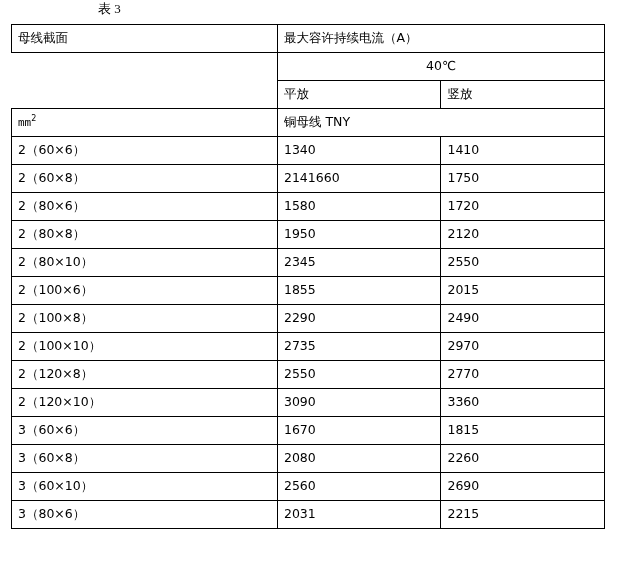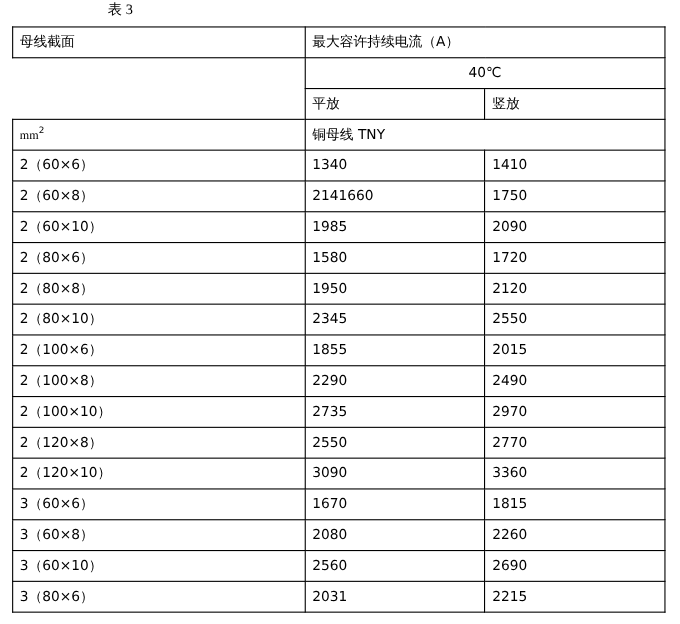--- a/index.html
+++ b/index.html
@@ -57,21 +57,21 @@
   td.col-a { width: 183px; margin-top: 13px; }
   td.col-b { width: 228px; }
   td.col-c { width: 183px; }
   .nb { border: none !important; }
   .sup {
     font-size: 8px;
     vertical-align: super;
     line-height: 0;
   }
   .mono-unit {
-    font-family: Liberation Serif, serif;
+    font-family: Liberation Mono, monospace;
     font-size: 11px;
   }
   .hdr-40 {
     text-align: center;
     padding-left: 58px;
   }
 </style>
 </head>
 <body>
 
@@ -107,25 +107,20 @@
 
     <tr>
           <td class="col-a">2（60×6）</td>
           <td class="col-b">1340</td>
           <td class="col-c">1410</td>
         </tr>
         <tr>
           <td class="col-a">2（60×8）</td>
           <td class="col-b">2141660</td>
           <td class="col-c">1750</td>
-        </tr>
-        <tr>
-          <td class="col-a">2（60×10）</td>
-          <td class="col-b">1985</td>
-          <td class="col-c">2090</td>
         </tr>
         <tr>
           <td class="col-a">2（80×6）</td>
           <td class="col-b">1580</td>
           <td class="col-c">1720</td>
         </tr>
         <tr>
           <td class="col-a">2（80×8）</td>
           <td class="col-b">1950</td>
           <td class="col-c">2120</td>

